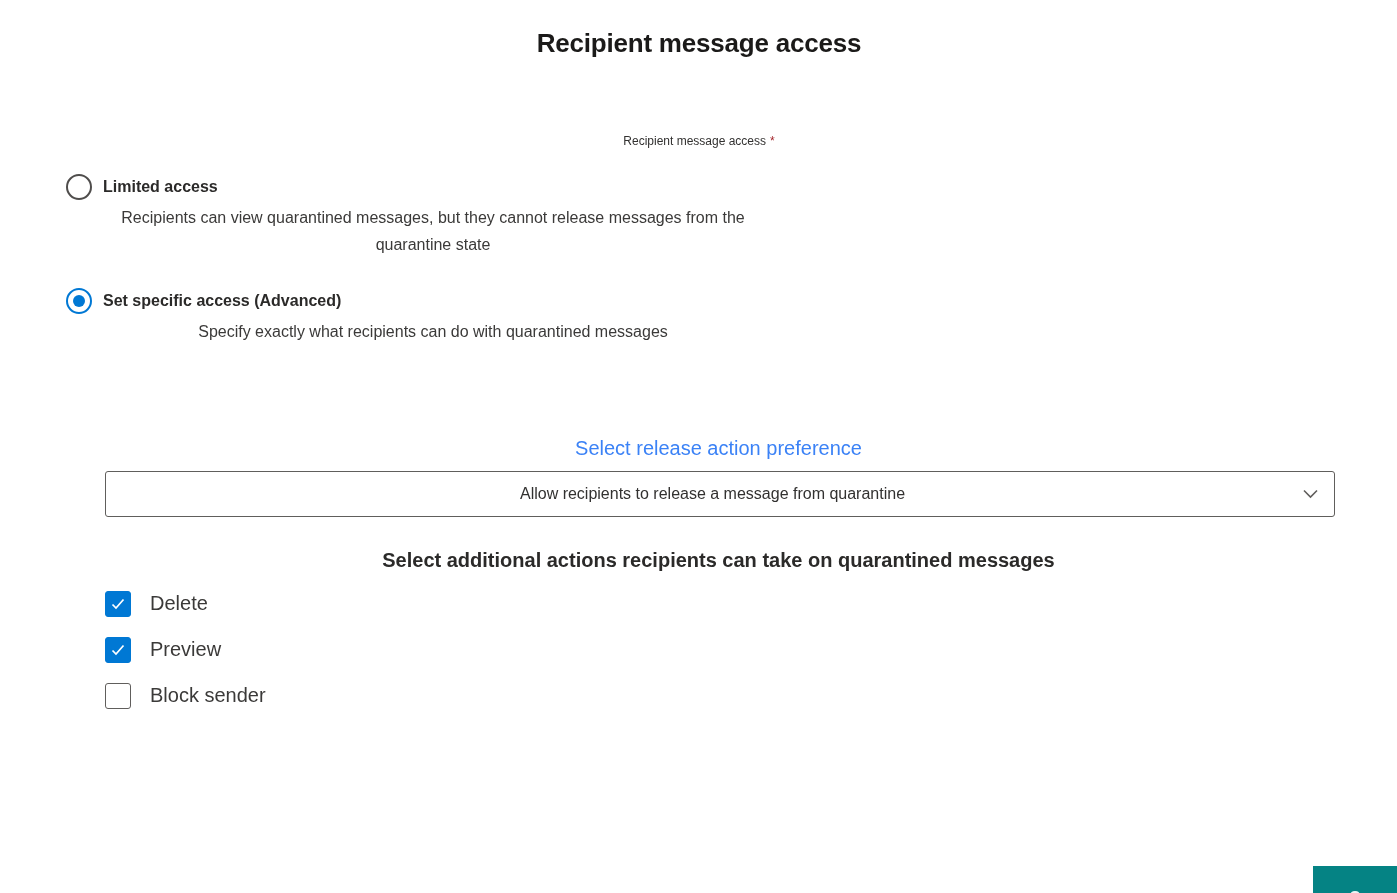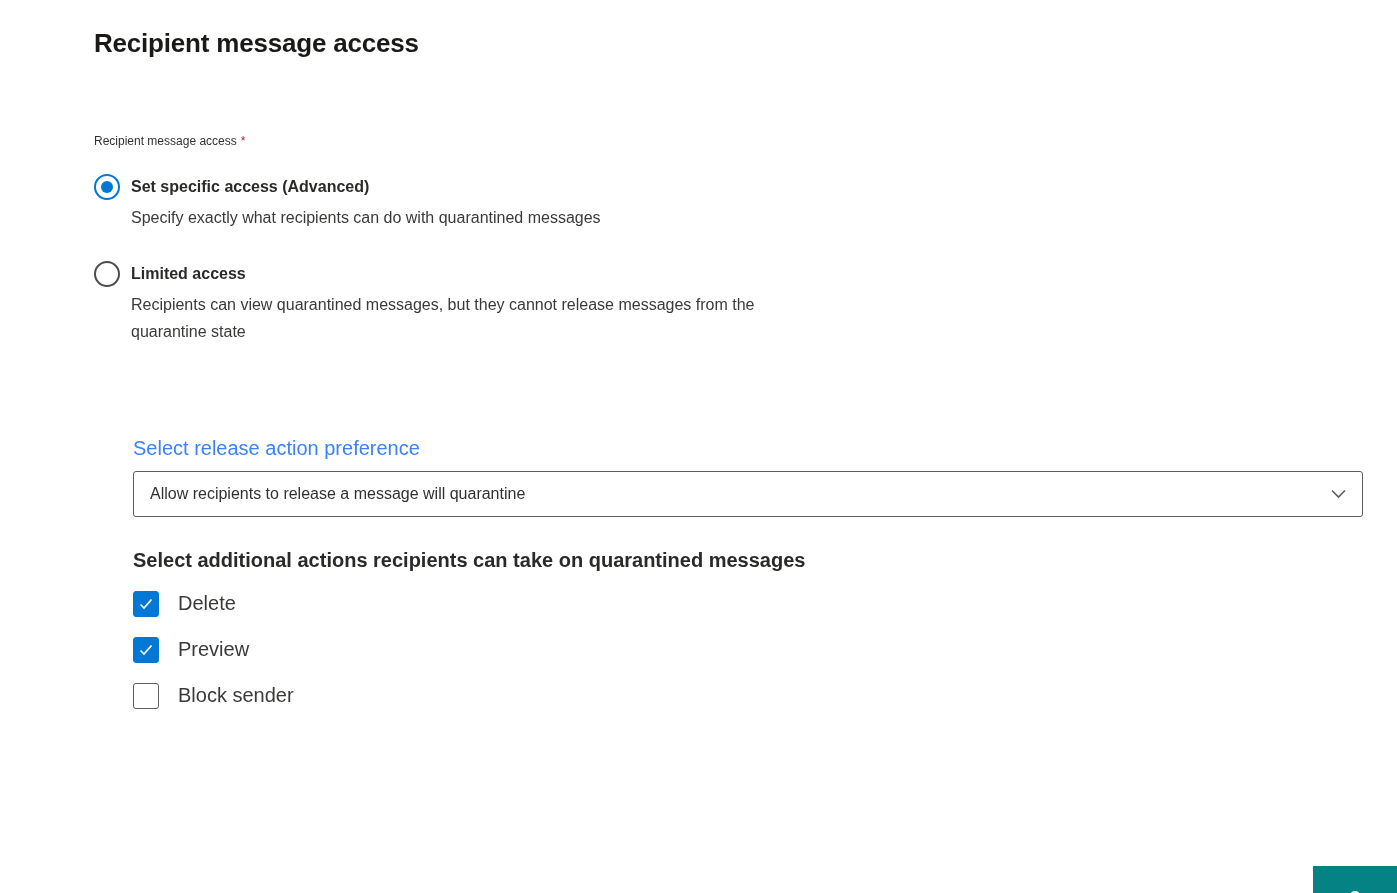--- a/index.html
+++ b/index.html
@@ -4,21 +4,21 @@
 <style>
   * { margin: 0; padding: 0; box-sizing: border-box; }
   html, body {
     width: 1397px; height: 893px;
     background: #ffffff;
     font-family: "Liberation Sans", sans-serif;
     color: #3b3a39;
     overflow: hidden;
     position: relative;
   }
-  .content { padding: 26px 65px 0 94px; }
+  .content { padding: 26px 65px 0 66px; text-align: center; }
 
   h1.page-title {
     font-size: 26px;
     line-height: 34px;
     font-weight: 700;
     color: #1b1a19;
     letter-spacing: -0.2px;
   }
 
   .intro {
@@ -177,44 +177,44 @@
 
 <div class="content">
 
   <h1 class="page-title">Recipient message access</h1>
 
 
   <div class="field-label"><span>Recipient message access</span><span class="required">*</span></div>
 
   <div class="radio-group">
 
+    <div class="radio-option">
+      <div class="radio-row">
+        <span class="radio-circle"></span>
+        <span class="radio-label">Limited access</span>
+      </div>
+      <div class="radio-desc">Recipients can view quarantined messages, but they cannot release messages from the quarantine state</div>
+    </div>
+
     <div class="radio-option checked">
       <div class="radio-row">
         <span class="radio-circle"></span>
         <span class="radio-label">Set specific access (Advanced)</span>
       </div>
       <div class="radio-desc">Specify exactly what recipients can do with quarantined messages</div>
     </div>
 
-    <div class="radio-option">
-      <div class="radio-row">
-        <span class="radio-circle"></span>
-        <span class="radio-label">Limited access</span>
-      </div>
-      <div class="radio-desc">Recipients can view quarantined messages, but they cannot release messages from the quarantine state</div>
-    </div>
-
   </div>
 
   <div class="advanced-section">
 
     <div class="select-label">Select release action preference</div>
 
     <div class="dropdown">
-      <span class="dropdown-value">Allow recipients to release a message will quarantine</span>
+      <span class="dropdown-value">Allow recipients to release a message from quarantine</span>
       <span class="chevron">
         <svg width="15" height="10" viewBox="0 0 15 10">
             <path d="M1 1.5 L7.5 8 L14 1.5" fill="none" stroke="#605e5c" stroke-width="1.6"></path>
           </svg>
       </span>
     </div>
 
 
     <div class="actions-label">Select additional actions recipients can take on quarantined messages</div>
 

